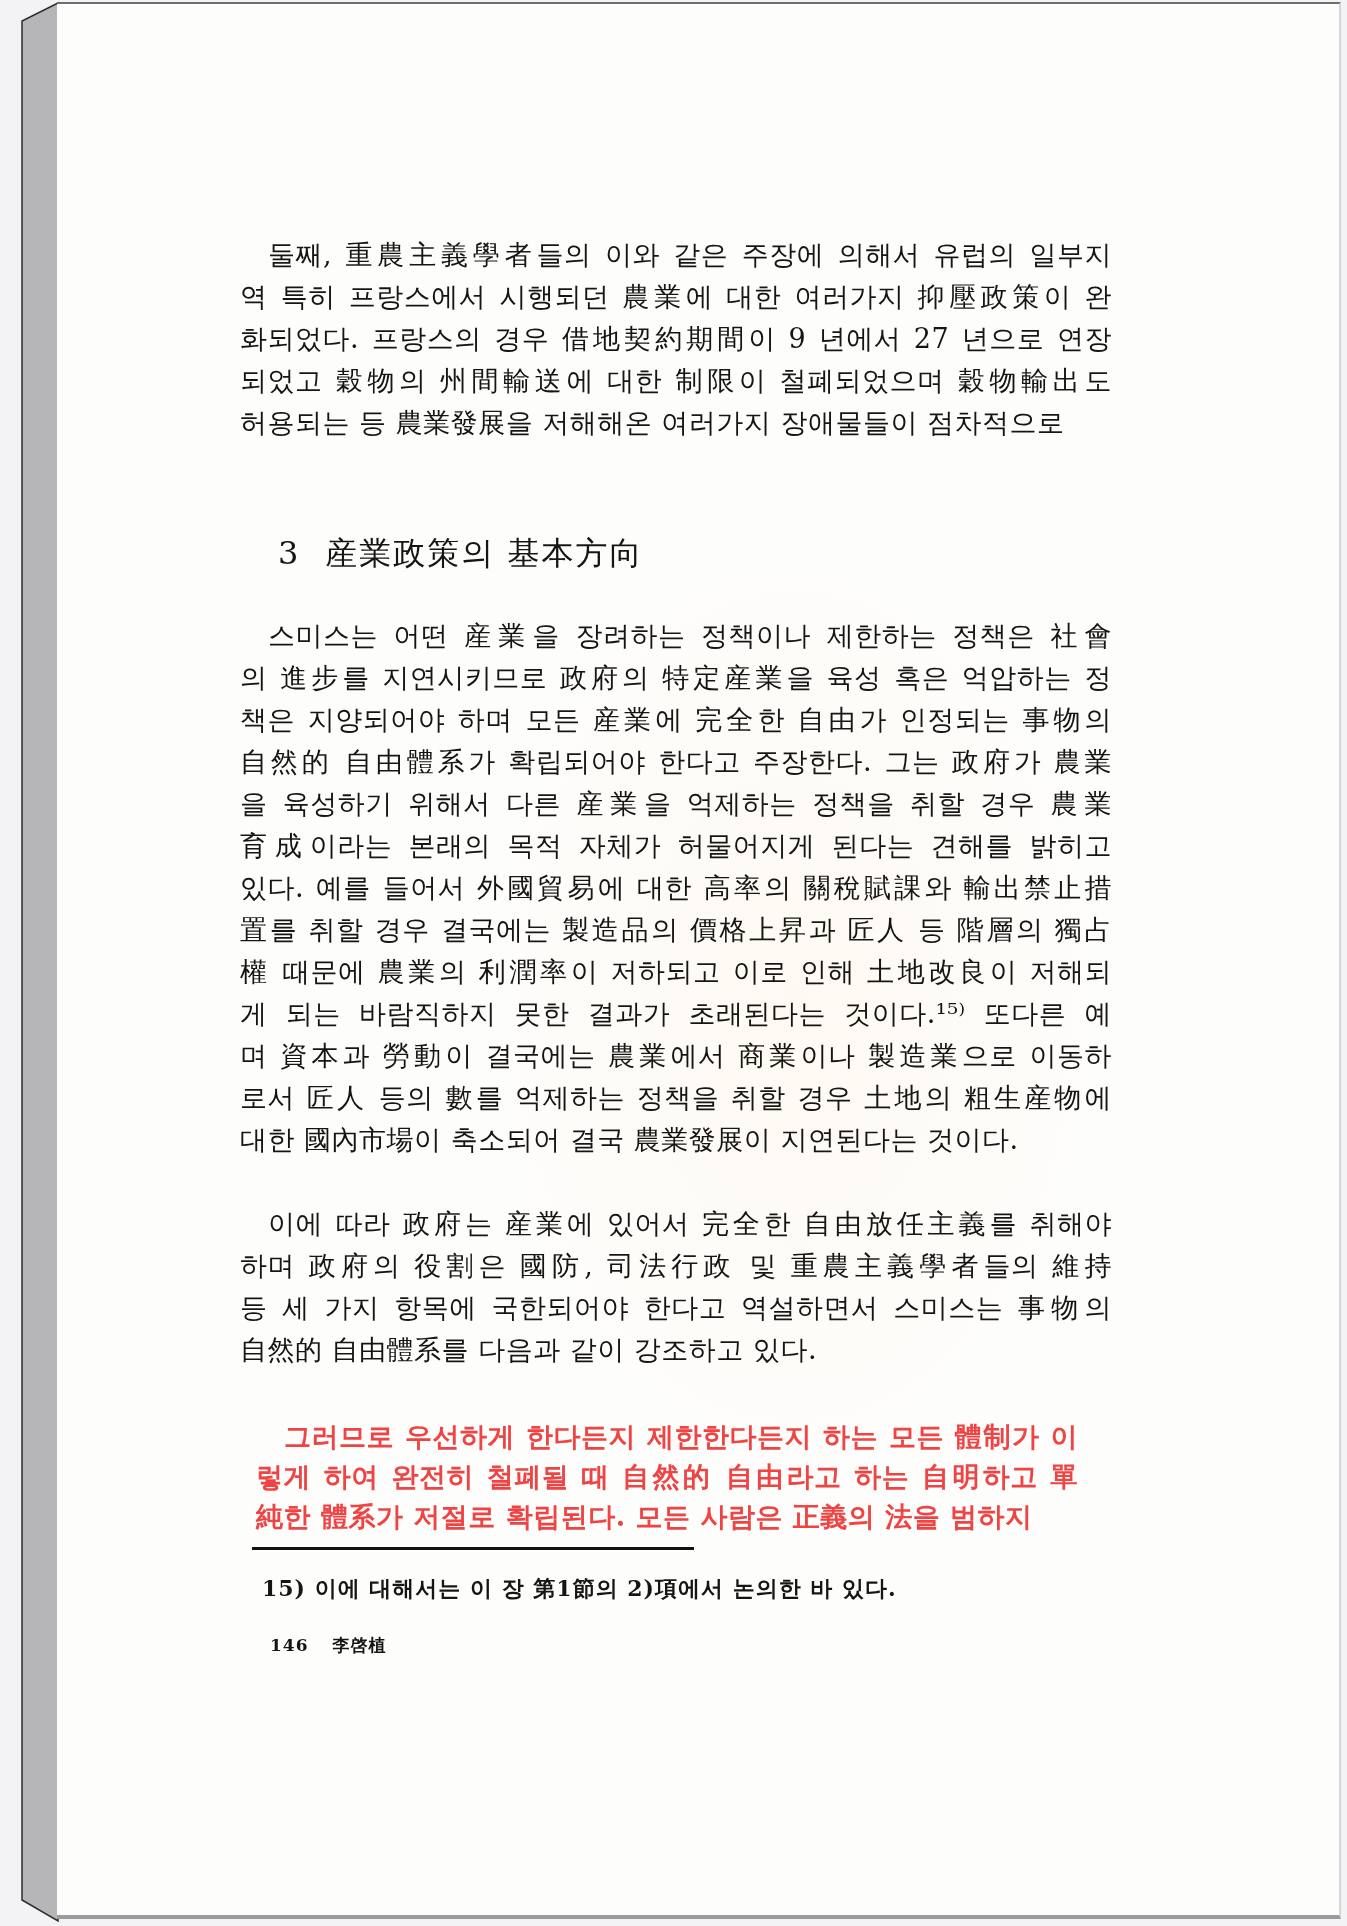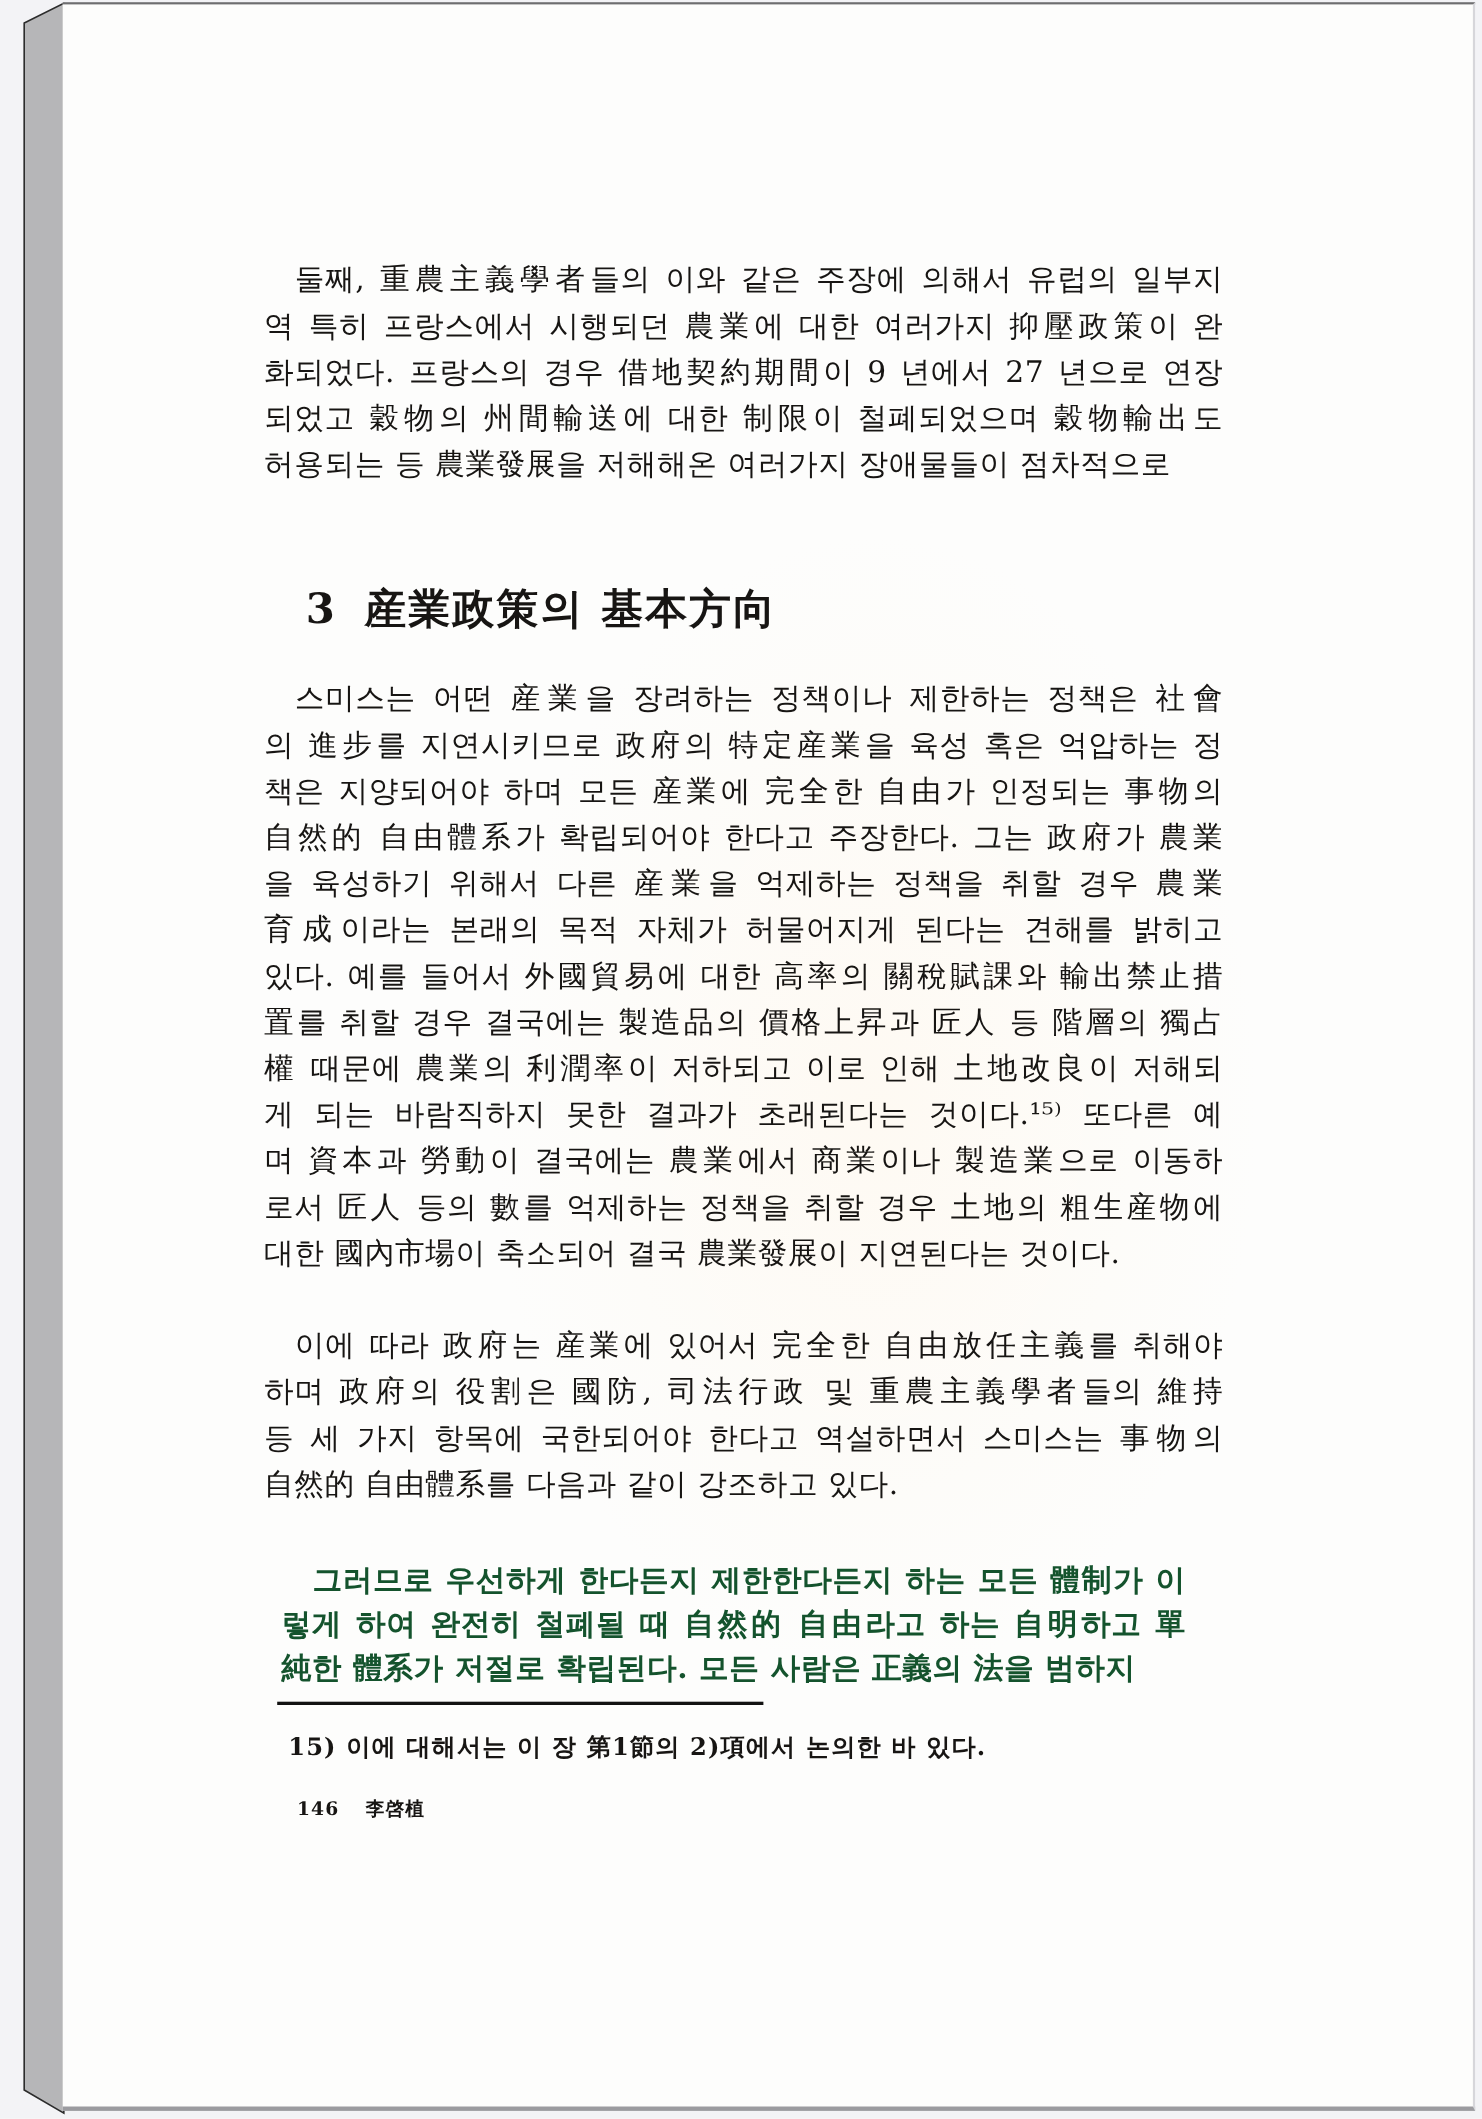--- a/index.html
+++ b/index.html
@@ -67,40 +67,40 @@
   .para .line:last-child {
     text-align-last: left;
   }
   .para.indent-first .line:first-child {
     text-indent: 28px;
   }
   .section-heading {
     margin-top: 92px;
     height: 34px;
     line-height: 34px;
-    font-weight: bold;
-    font-size: 38px;
+    font-weight: normal;
+    font-size: 32px;
     padding-left: 38px;
     letter-spacing: 1px;
   }
   .section-heading .sec-num {
     display: inline-block;
     margin-right: 26px;
   }
   .section-heading .sec-title {
     letter-spacing: 2px;
   }
   .para.p2 { margin-top: 45px; }
   .para.p3 { margin-top: 42px; }
   .quote {
     margin-top: 46px;
     padding-left: 16px;
     padding-right: 34px;
     font-weight: bold;
-    color: #14532d;
+    color: #ef4444;
   }
   .quote .line {
     height: 40px;
     line-height: 40px;
     text-align: justify;
     text-align-last: justify;
     white-space: nowrap;
   }
   .quote .line:last-child { text-align-last: left; }
   .quote .line:first-child { text-indent: 28px; }

